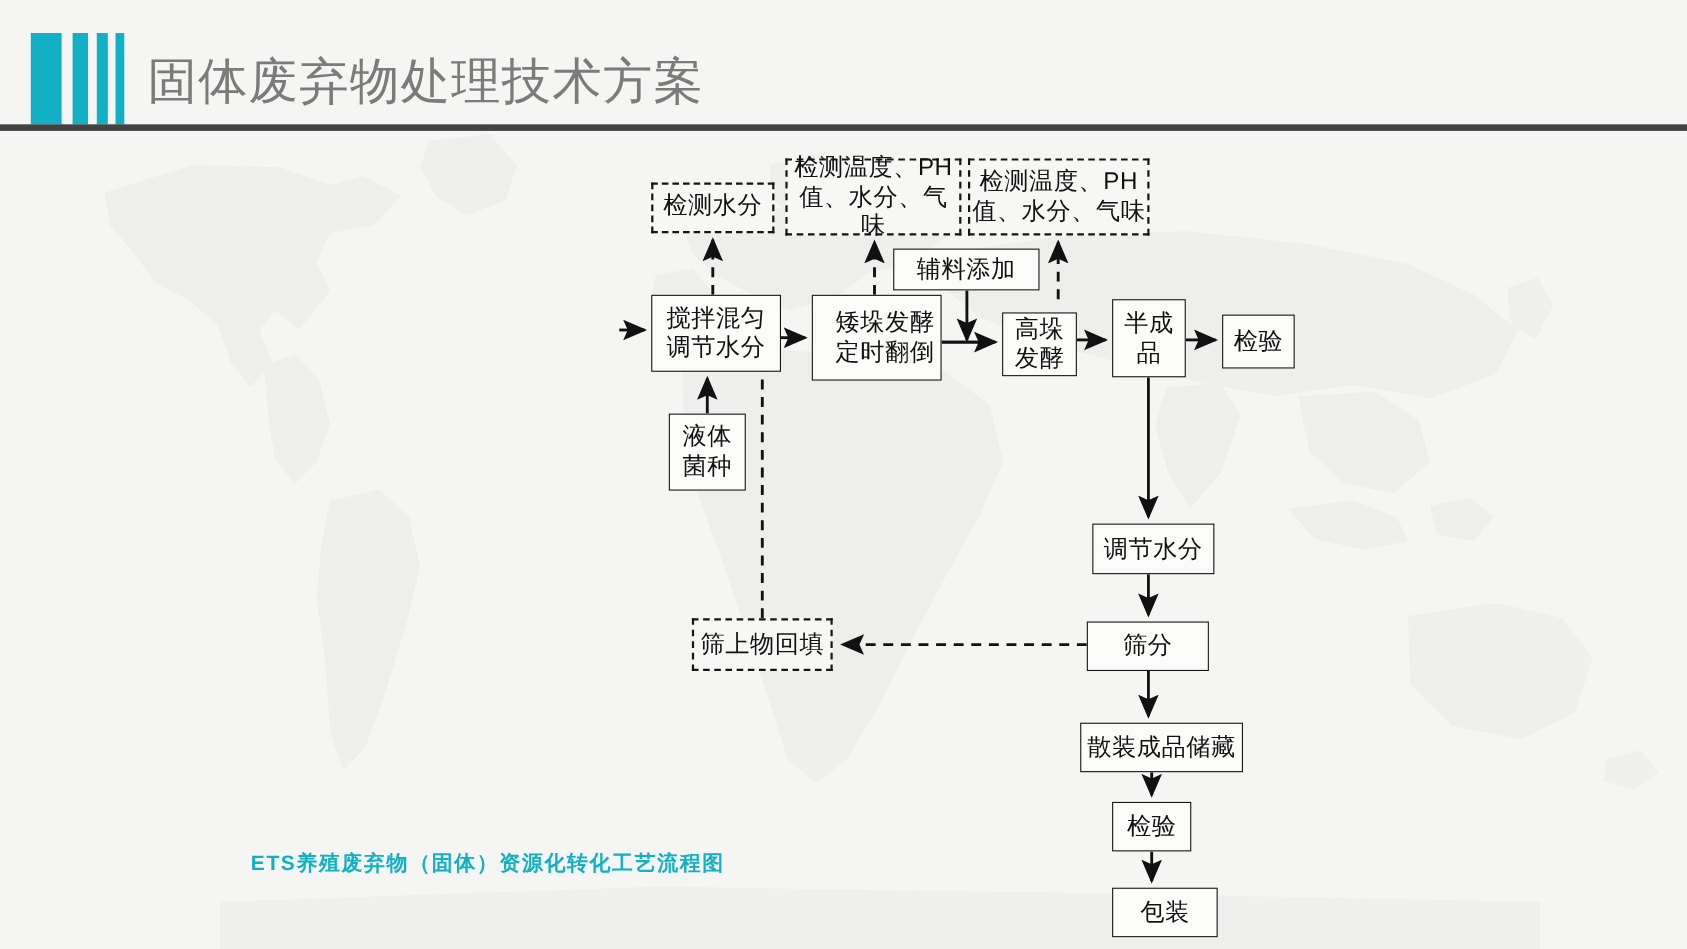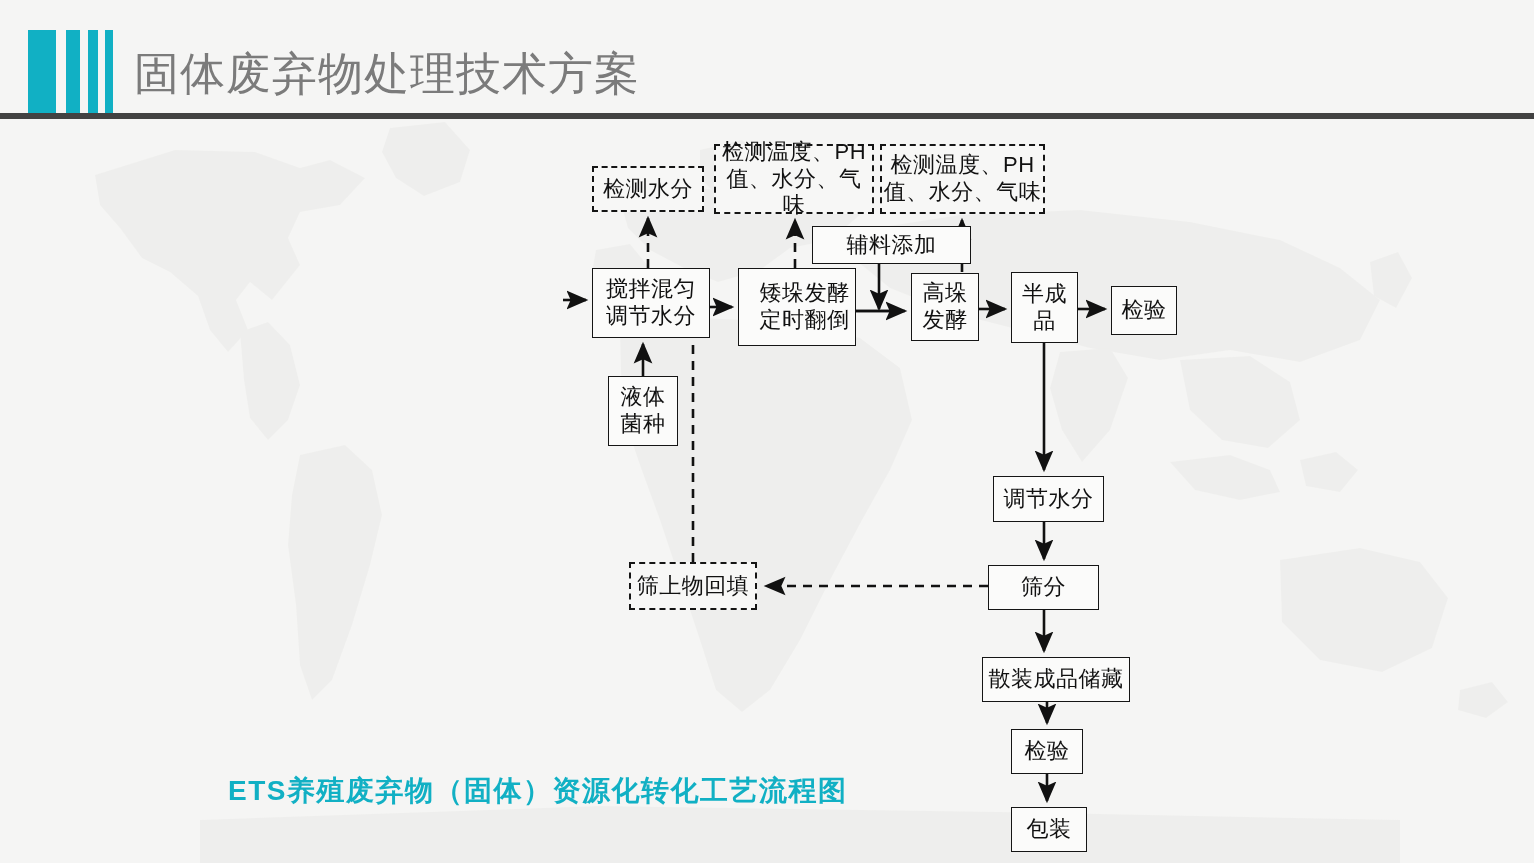--- a/index.html
+++ b/index.html
@@ -95,21 +95,21 @@
   .node.dashed {
     border: 2px dashed #151515;
     background: #f7f7f6;
   }
 
   
   #caption {
     position: absolute;
     left: 228px;
     top: 772px;
-    font-size: 28px;
+    font-size: 19px;
     font-weight: bold;
     letter-spacing: 1.5px;
     white-space: nowrap;
     z-index: 4;
   }
 </style>
 </head>
 <body style="background: rgb(245, 245, 244);">
 
 <svg id="worldmap" viewBox="0 0 1534 863" preserveAspectRatio="none" aria-hidden="true">
@@ -200,36 +200,36 @@
       <path d="M988,467 L766,467"></path>
       <path d="M693,443 L693,153"></path>
     </g>
   </svg>
     <div class="node solid" style="left: 592px; top: 149px; width: 118px; height: 70px; font-family: Liberation Serif, serif;">
       <span>搅拌混匀<br>调节水分</span>
     </div>
     <div class="node solid" style="left: 608px; top: 257px; width: 70px; height: 70px;">
       <span>液体<br>菌种</span>
     </div>
-    <div class="node dashed" style="left: 592px; top: 47px; width: 112px; height: 46px;">
+    <div class="node dashed" style="left: 592px; top: 47px; width: 112px; height: 46px; font-family: Liberation Mono, monospace;">
       <span>检测水分</span>
     </div>
     <div class="node solid" style="left: 738px; top: 149px; width: 118px; height: 78px; padding-left: 15px;">
       <span>矮垛发酵<br>定时翻倒</span>
     </div>
     <div class="node dashed" style="left: 714px; top: 25px; width: 160px; height: 70px;">
       <span>检测温度、PH<br>值、水分、气味</span>
     </div>
     <div class="node dashed" style="left: 880px; top: 25px; width: 165px; height: 70px;">
       <span>检测温度、PH<br>值、水分、气味</span>
     </div>
-    <div class="node solid" style="left: 812px; top: 107px; width: 159px; height: 38px;">
+    <div class="node solid" style="left: 812px; top: 107px; width: 133px; height: 38px;">
       <span>辅料添加</span>
     </div>
-    <div class="node solid" style="left: 911px; top: 154px; width: 68px; height: 68px;">
+    <div class="node solid" style="left: 911px; top: 165px; width: 68px; height: 58px;">
       <span>高垛<br>发酵</span>
     </div>
     <div class="node solid" style="left: 1011px; top: 153px; width: 67px; height: 71px;">
       <span>半成<br>品</span>
     </div>
     <div class="node solid" style="left: 1111px; top: 167px; width: 66px; height: 49px;">
       <span>检验</span>
     </div>
     <div class="node solid" style="left: 993px; top: 357px; width: 111px; height: 46px;">
       <span>调节水分</span>
@@ -239,18 +239,18 @@
     </div>
     <div class="node dashed" style="left: 629px; top: 443px; width: 128px; height: 48px; text-align: center;">
       <span>筛上物回填</span>
     </div>
     <div class="node solid" style="left: 982px; top: 538px; width: 148px; height: 45px;">
       <span>散装成品储藏</span>
     </div>
     <div class="node solid" style="left: 1011px; top: 610px; width: 72px; height: 45px;">
       <span>检验</span>
     </div>
-    <div class="node solid" style="left: 1011px; top: 688px; width: 76px; height: 45px;">
+    <div class="node solid" style="left: 1011px; top: 688px; width: 96px; height: 45px;">
       <span>包装</span>
     </div>
   </div>
 
 <div id="caption" style="color: rgb(17, 176, 196);">ETS养殖废弃物（固体）资源化转化工艺流程图</div>
 
 </body></html>

